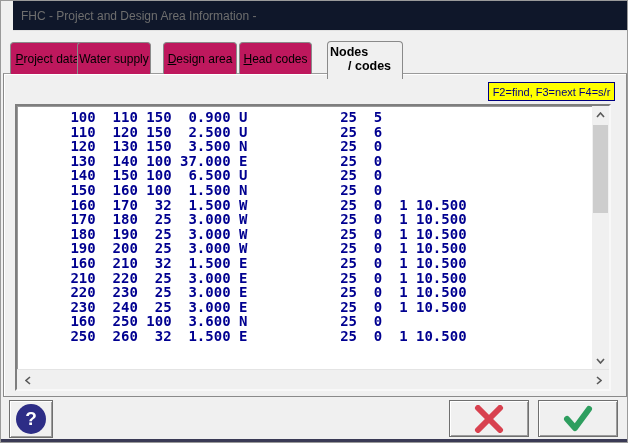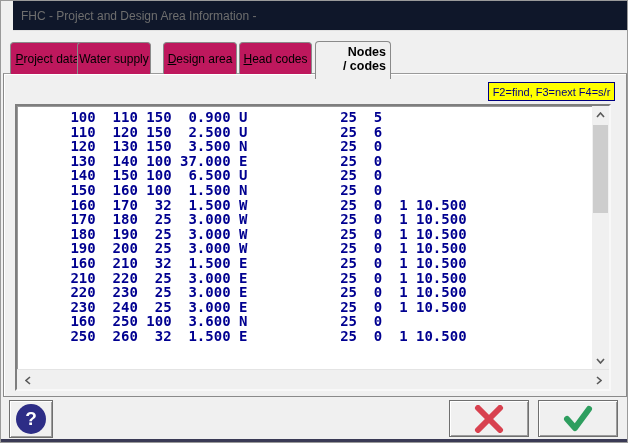--- a/index.html
+++ b/index.html
@@ -107,21 +107,21 @@
   </div>
   <div class="tab" style="left:76px;width:74px;">
     <span><span>Water supply</span><u></u><span></span></span>
   </div>
   <div class="tab" style="left:162px;width:74px;">
     <span><span></span><u>D</u><span>esign area</span></span>
   </div>
   <div class="tab" style="left:238px;width:73px;">
     <span><span></span><u>H</u><span>ead codes</span></span>
   </div>
-  <div class="tab active" style="left:314px;width:76px;text-align:right;">
+  <div class="tab active" style="left:326px;width:76px;">
     <div class="l1">Nodes</div>
     <div class="l2">/ codes</div>
   </div>
 
   <div class="panel"></div>
 
 
   <div class="hint-box">F2=find, F3=next F4=s/r</div>
 
   <div class="listbox">

